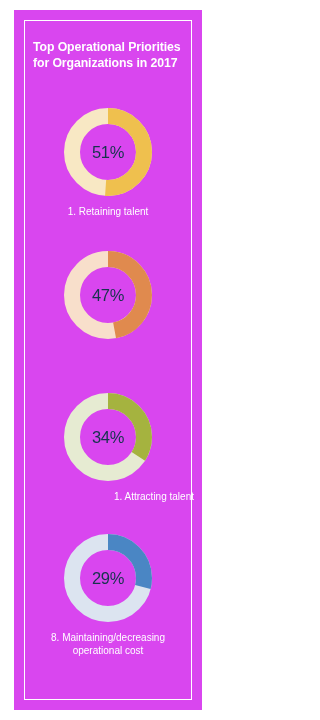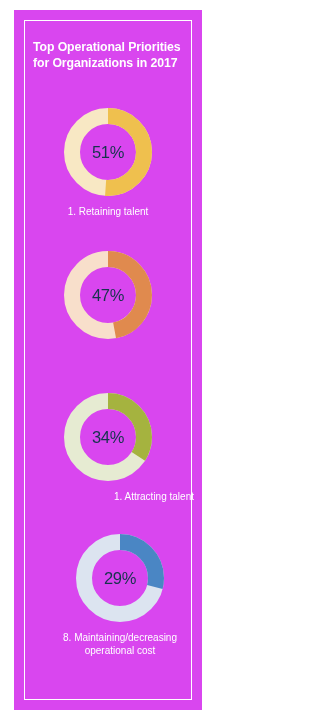--- a/index.html
+++ b/index.html
@@ -177,21 +177,21 @@
             </svg>
             <div class="donut-center">
               <span class="donut-value">34%</span>
             </div>
           </div>
           <div class="chart-label">
             <span>1. Attracting talent</span>
           </div>
         </div>
 
-        <div class="chart-block" style="top:524px;padding-left:12px;">
+        <div class="chart-block" style="top:524px;">
           <div class="donut-wrap">
             <svg class="donut-svg" viewBox="0 0 88 88">
               <circle cx="44" cy="44" r="36" fill="none" stroke-width="16" stroke="#dce4f0"></circle>
               <circle cx="44" cy="44" r="36" fill="none" stroke-width="16" transform="rotate(-90 44 44)" stroke="#4a86c4" stroke-dasharray="65.59645460695488 160.5982164515102" stroke-dashoffset="0"></circle>
             </svg>
             <div class="donut-center">
               <span class="donut-value">29%</span>
             </div>
           </div>
           <div class="chart-label">

